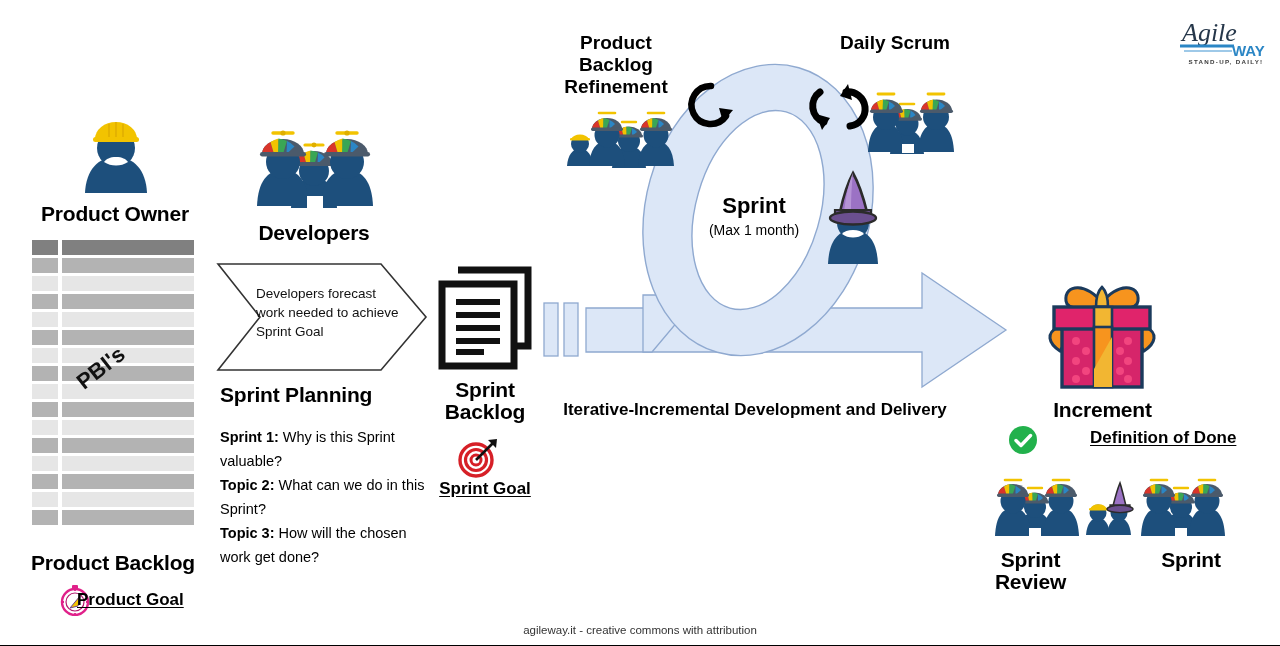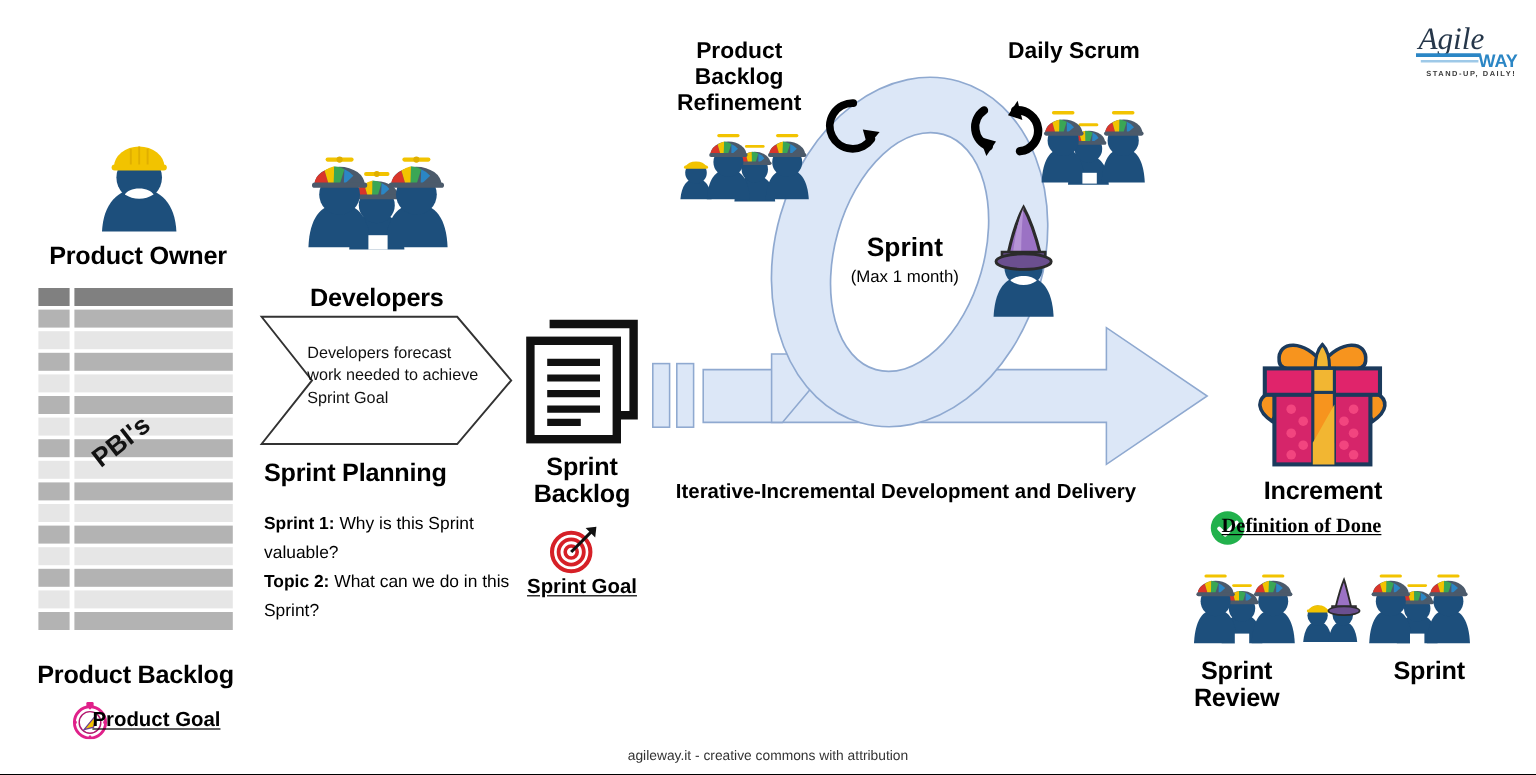--- a/index.html
+++ b/index.html
@@ -194,35 +194,38 @@
       <path d="M83 28 a21 15 0 0 1 8.5 -12 l3.5 12 z" fill="#d9352a"></path>
       <path d="M91.5 16 a21 15 0 0 1 8 -3.5 l0.5 15.5 l-5 0 z" fill="#f2c300"></path>
       <path d="M99.5 12.5 a21 15 0 0 1 8.5 2.5 l-4 13 l-5 0 z" fill="#3aa655"></path>
       <path d="M108 15 a21 15 0 0 1 7.5 5.5 l-8 7.5 z" fill="#2b86c5"></path>
       <rect x="81" y="26" width="46" height="4.5" rx="2.2" fill="#4b5a6b"></rect>
       <path d="M94 7 h20" stroke="#f2c300" stroke-width="3.4" stroke-linecap="round"></path>
       <circle cx="104" cy="7" r="2.6" fill="#e0af00"></circle>
     </g>
     <rect x="64" y="70" width="16" height="12" fill="#ffffff"></rect>
   </svg>
-  <div class="abs title-lg center" style="left:230px;top:221px;width:168px;margin-top:16px;">Developers</div>
+  <div class="abs title-lg center" style="left:230px;top:221px;width:168px;">Developers</div>
 
   <svg class="abs" style="left:216px;top:262px;" width="212" height="110" viewBox="0 0 212 110">
     <path d="M2 2 L165 2 L210 55 L165 108 L2 108 L44 55 Z" fill="#ffffff" stroke="#333333" stroke-width="1.6"></path>
   </svg>
   <div class="chev-text">Developers forecast work needed to achieve Sprint Goal</div>
 
   <div class="abs title-lg" style="left:220px;top:383px;">Sprint Planning</div>
 
   <div class="topics">
     <div>
       <b>Sprint 1:</b><span> Why is this Sprint valuable?</span>
     </div>
     <div>
       <b>Topic 2:</b><span> What can we do in this Sprint?</span>
+    </div>
+    <div>
+      <b>Topic 3:</b><span> How will the chosen work get done?</span>
     </div>
   </div>
 
   <svg class="abs" style="left:432px;top:262px;" width="108" height="108" viewBox="0 0 108 108">
     <path d="M26 8 H96 V84 H84" fill="none" stroke="#111111" stroke-width="7"></path>
     <rect x="10" y="22" width="72" height="82" fill="#ffffff" stroke="#111111" stroke-width="7"></rect>
     <path d="M24 40 H68 M24 53 H68 M24 66 H68 M24 79 H68 M24 90 H52" stroke="#111111" stroke-width="6" stroke-linecap="butt"></path>
   </svg>
   <div class="abs title-lg center" style="left:420px;top:378px;width:130px;">Sprint</div>
   <div class="abs title-lg center" style="left:420px;top:400px;width:130px;">Backlog</div>
@@ -396,21 +399,21 @@
       <circle cx="84" cy="74" r="4" fill="#f2457f"></circle>
     <circle cx="50" cy="94" r="4" fill="#f2457f"></circle>
       <circle cx="84" cy="94" r="4" fill="#f2457f"></circle>
   </svg>
   <div class="abs title-lg center" style="left:1020px;top:398px;width:165px;">Increment</div>
 
   <svg class="abs" style="left:1008px;top:425px;" width="30" height="30" viewBox="0 0 30 30">
     <circle cx="15" cy="15" r="14" fill="#22b14c"></circle>
     <path d="M8 15.5 L13 20.5 L22.5 10.5" fill="none" stroke="#ffffff" stroke-width="3.4" stroke-linecap="round" stroke-linejoin="round"></path>
   </svg>
-  <div class="abs title-sm underline" style="left:1018px;top:428px;font-family:Liberation Serif, serif;">Definition of Done</div>
+  <div class="abs title-sm underline" style="left:1090px;top:428px;">Definition of Done</div>
 
   <svg class="abs" style="left:975px;top:478px;" width="270" height="68" viewBox="0 0 270 68">
 
     <g>
       <g>
           <path d="M60 34 C50 34 44 42 43 58 L77 58 C76 42 70 34 60 34 Z" fill="#1d4f7c"></path>
         <circle cx="60" cy="29" r="11" fill="#1d4f7c"></circle>
         <path d="M47 24 a13 9.5 0 0 1 26 0 z" fill="#4b5a6b"></path>
         <path d="M47 24 a13 9.5 0 0 1 5.5 -7.5 l2 7.5 z" fill="#d9352a"></path>
         <path d="M52.5 16.5 a13 9.5 0 0 1 5 -2 l0.5 9.5 l-3.5 0 z" fill="#f2c300"></path>

